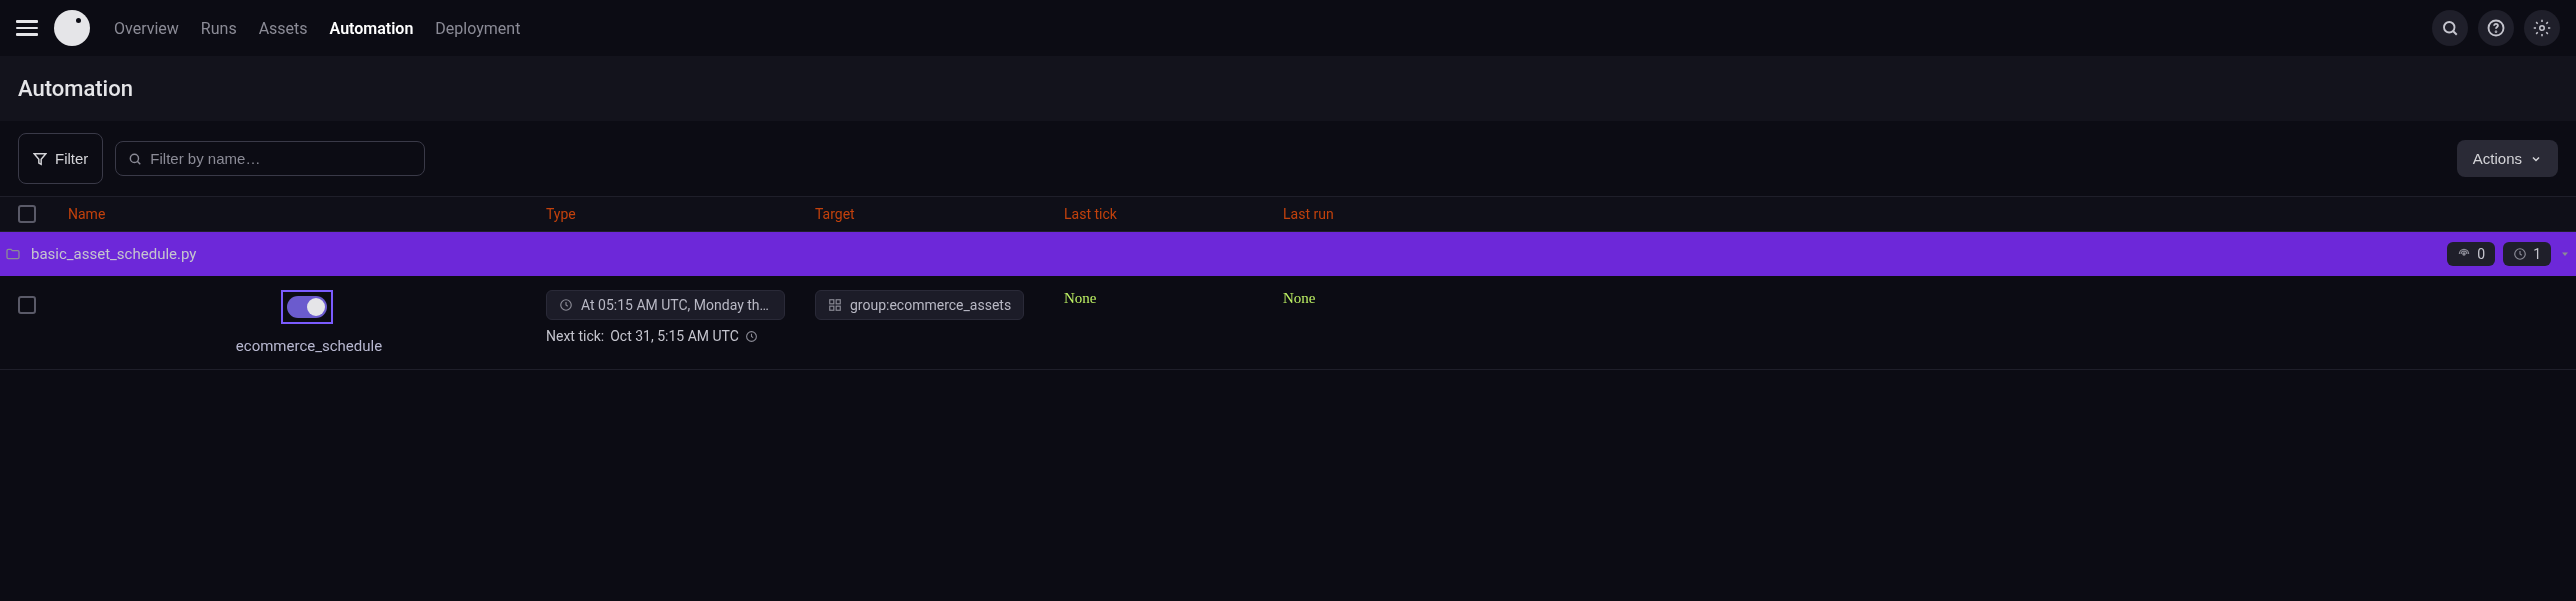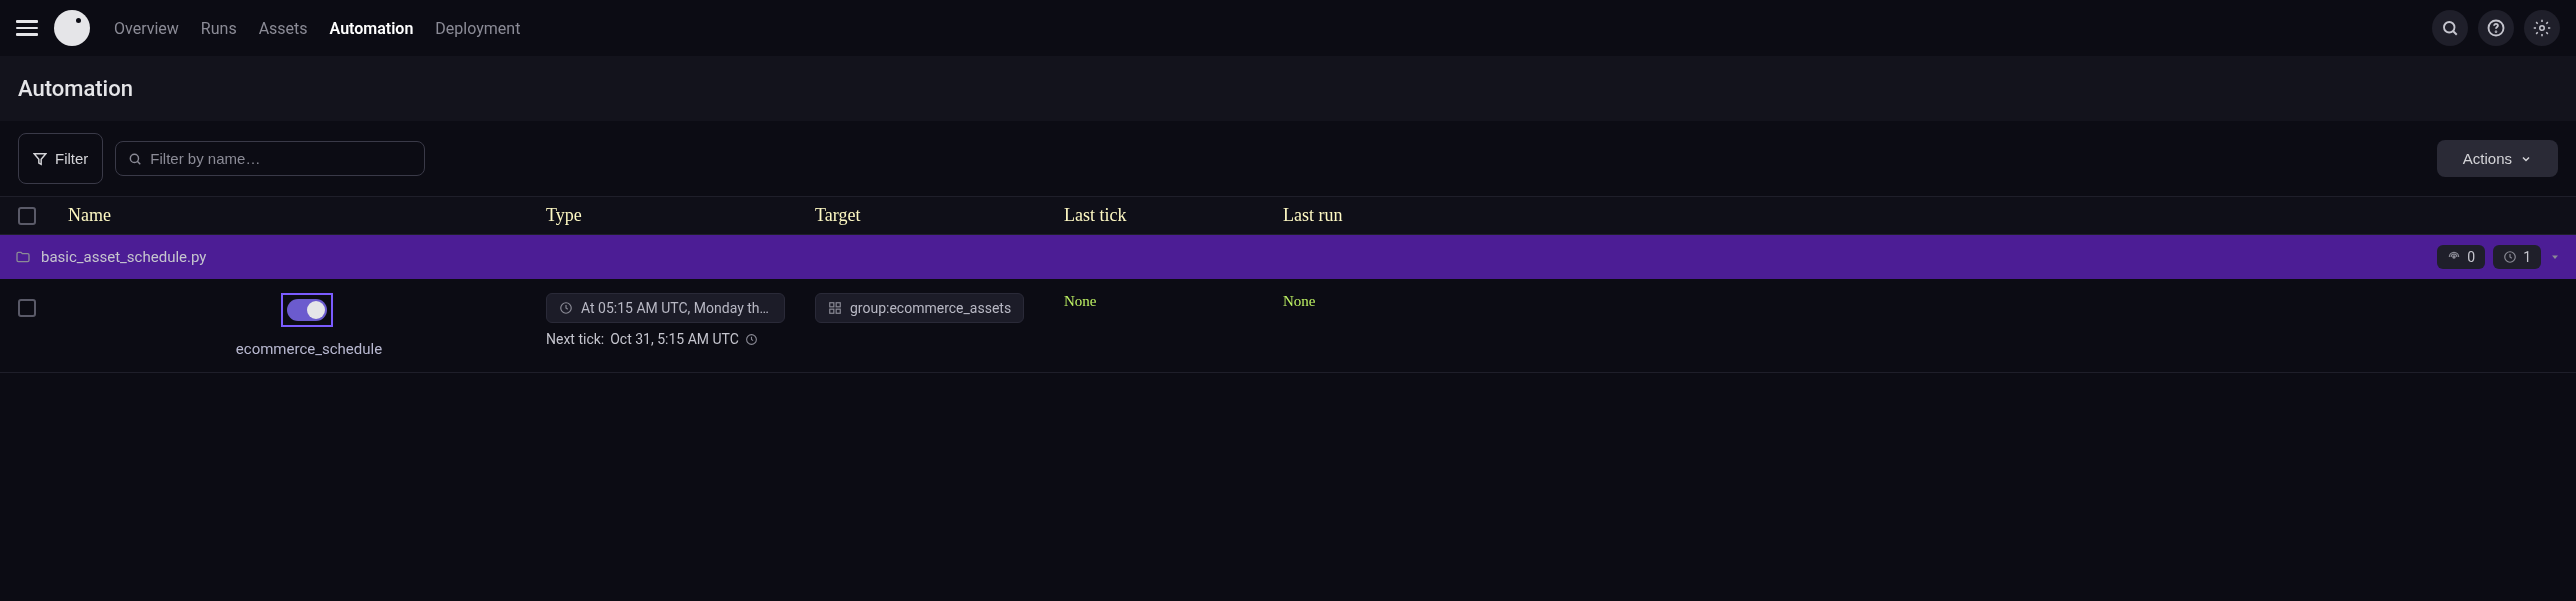--- a/index.html
+++ b/index.html
@@ -129,21 +129,21 @@
       color: #8b8b96;
     }
     .actions-button {
       margin-left: auto;
       display: flex;
       align-items: center;
       gap: 8px;
       background: #2a2a36;
       border: none;
       border-radius: 8px;
-      padding: 10px 26px;
+      padding: 10px 16px;
       color: #d4d4d8;
       cursor: pointer;
       font-size: 15px;
     }
     .table-header {
       display: flex;
       align-items: center;
       padding: 8px 18px;
       border-top: 1px solid #1f1f2a;
       border-bottom: 1px solid #1f1f2a;
@@ -169,29 +169,28 @@
     .col-target {
       width: 249px;
     }
     .col-lasttick {
       width: 219px;
     }
     .col-lastrun {
       flex: 1;
     }
     .col-header {
-      color: #fef9c3;
-      font-size: 18px;
-      font-family: Liberation Serif, serif;
+      color: #c2410c;
+      font-size: 14px;
     }
     .group-row {
       display: flex;
       align-items: center;
-      padding: 10px 15px;
-      background: #4c1d95;
+      padding: 10px 5px;
+      background: #6d28d9;
       gap: 10px;
     }
     .group-name {
       color: #c5c5ce;
       font-size: 15px;
       flex: 1;
     }
     .group-right {
       display: flex;
       gap: 8px;

